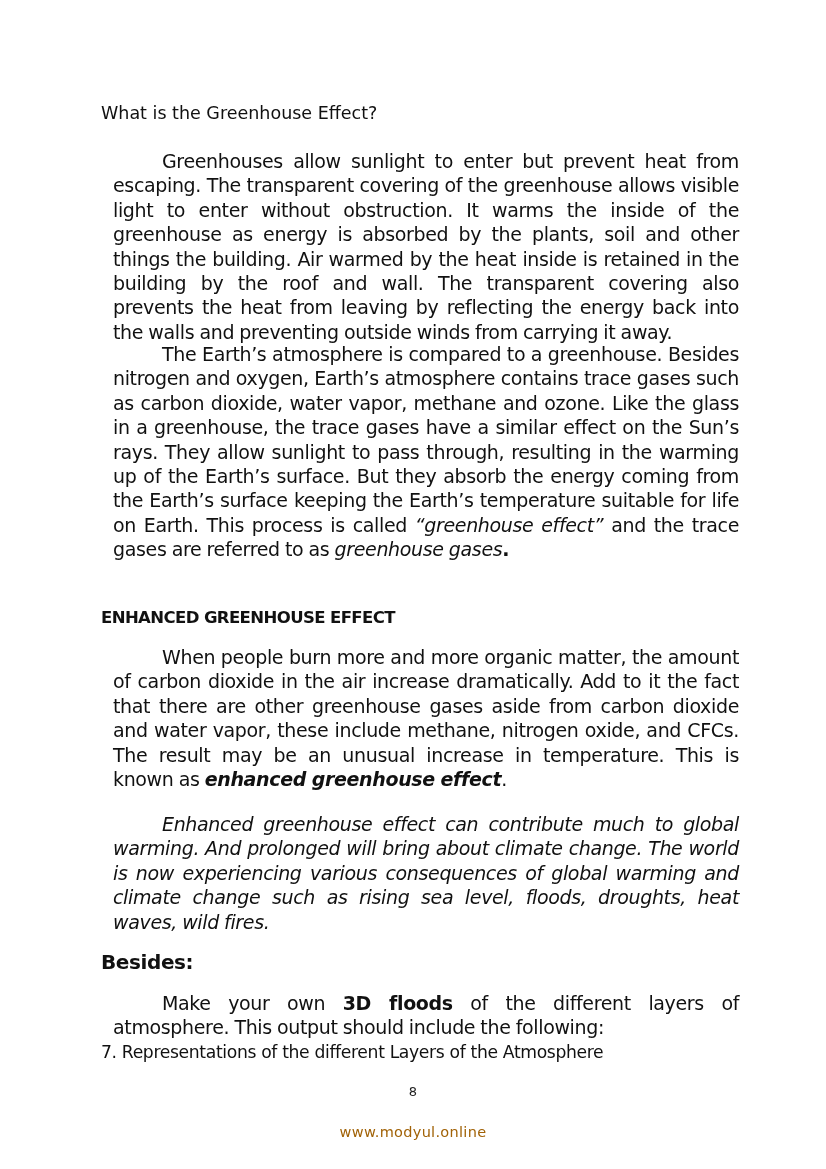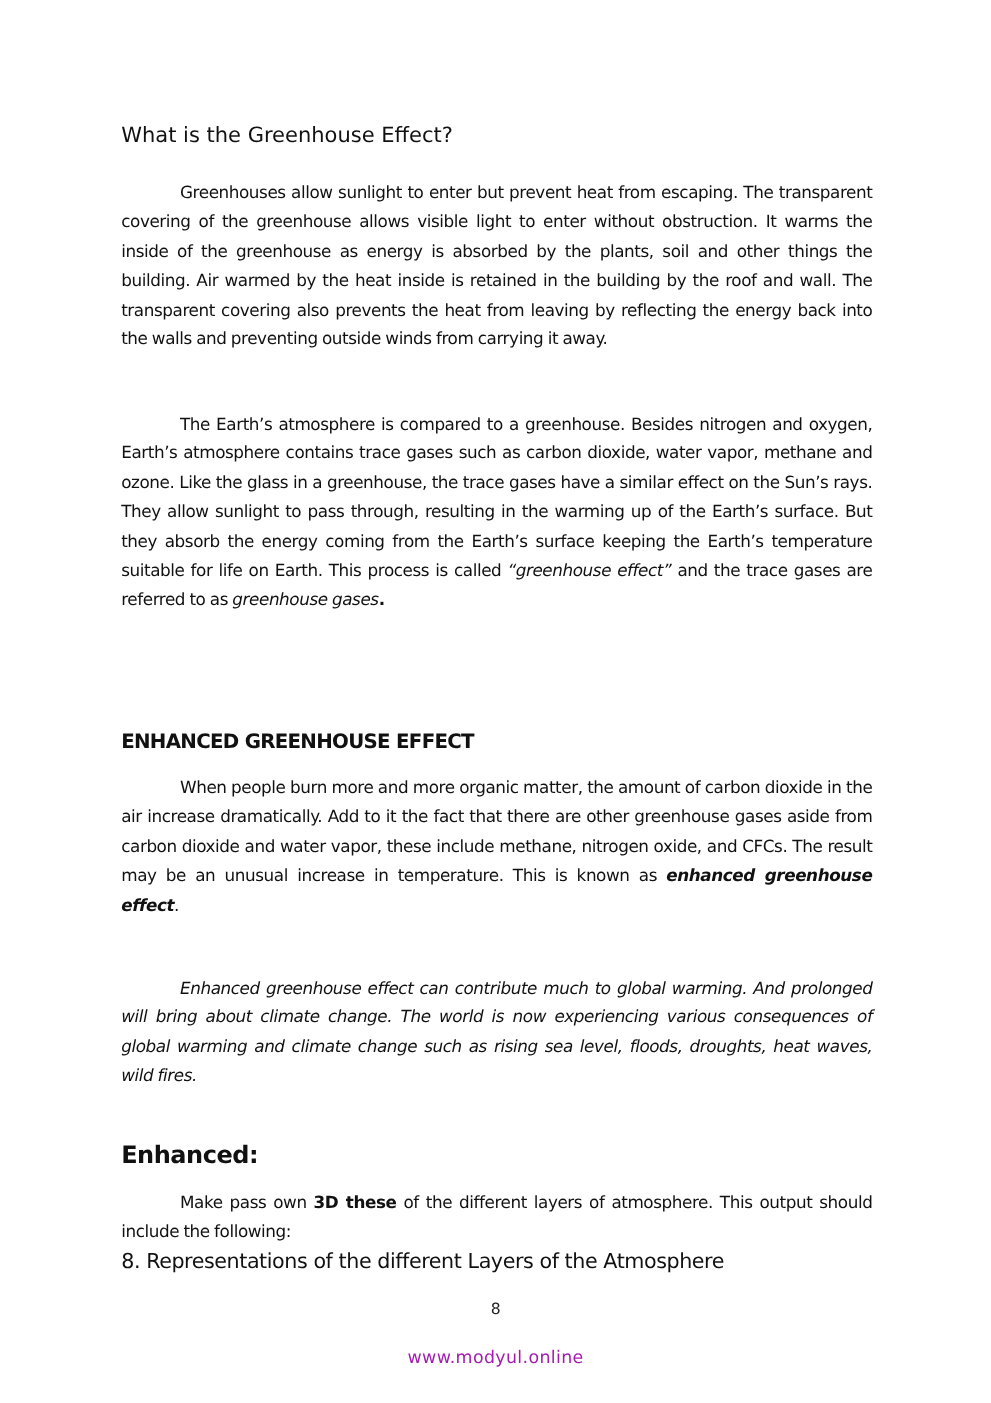--- a/index.html
+++ b/index.html
@@ -1,51 +1,51 @@
 <!DOCTYPE html>
 <html><head>
   <meta charset="utf-8">
   <style>
     html, body { margin: 0; padding: 0; background: #ffffff; }
     body { width: 826px; height: 1169px; position: relative; overflow: hidden;
       font-family: "DejaVu Sans", sans-serif; color: #111111; }
     .page { position: absolute; left: 101px; top: 0; width: 626px; }
     .title { position: absolute; top: 101px; left: 0; font-size: 17.5px; line-height: 24px; white-space: nowrap; text-align: center; }
-    .para { position: absolute; left: 0; width: 626px; font-size: 14px; line-height: 24.4px;
+    .para { position: absolute; left: 12px; width: 626px; font-size: 19px; line-height: 24.4px;
       text-align: justify; text-indent: 49px; letter-spacing: -0.35px; word-spacing: -0.5px; }
     .p1 { top: 149px; }
     .p2 { top: 342px; }
     .h-enh { position: absolute; top: 608px; left: 0; font-size: 16.5px; font-weight: bold; letter-spacing: -0.6px; white-space: nowrap; }
     .p3 { top: 645px; }
     .p4 { top: 812px; font-style: italic; }
     .h-act { position: absolute; top: 950px; left: 0; font-size: 20px; font-weight: bold; letter-spacing: -0.4px; }
     .p5 { top: 991px; }
     .li1 { position: absolute; top: 1040px; left: 0; font-size: 17.2px; line-height: 24px; letter-spacing: -0.35px; white-space: nowrap; }
     .pagenum { position: absolute; top: 1084px; left: 0; width: 826px; text-align: center; font-size: 13px; color: #222; }
-    .watermark { position: absolute; top: 1124px; left: 0; width: 826px; text-align: center; font-size: 14.5px; color: #a21caf; letter-spacing: 0.3px; }
+    .watermark { position: absolute; top: 1124px; left: 0; width: 826px; text-align: center; font-size: 14.5px; color: #a16207; letter-spacing: 0.3px; }
     em { }
     strong { font-weight: bold; }
   </style>
 </head>
 <body>
 
 <div class="page">
   <div class="title">What is the Greenhouse Effect?</div>
 
   <p class="para p1" style="margin:0">Greenhouses allow sunlight to enter but prevent heat from escaping. The transparent covering of the greenhouse allows visible light to enter without obstruction. It warms the inside of the greenhouse as energy is absorbed by the plants, soil and other things the building. Air warmed by the heat inside is retained in the building by the roof and wall. The transparent covering also prevents the heat from leaving by reflecting the energy back into the walls and preventing outside winds from carrying it away.</p>
 
   <p class="para p2" style="margin:0"><span>The Earth’s atmosphere is compared to a greenhouse. Besides nitrogen and oxygen, Earth’s atmosphere contains trace gases such as carbon dioxide, water vapor, methane and ozone. Like the glass in a greenhouse, the trace gases have a similar effect on the Sun’s rays. They allow sunlight to pass through, resulting in the warming up of the Earth’s surface. But they absorb the energy coming from the Earth’s surface keeping the Earth’s temperature suitable for life on Earth. This process is called </span><em>“greenhouse effect”</em><span> and the trace gases are referred to as </span><em>greenhouse gases</em><strong>.</strong></p>
 
   <div class="h-enh">ENHANCED GREENHOUSE EFFECT</div>
 
   <p class="para p3" style="margin:0"><span>When people burn more and more organic matter, the amount of carbon dioxide in the air increase dramatically. Add to it the fact that there are other greenhouse gases aside from carbon dioxide and water vapor, these include methane, nitrogen oxide, and CFCs. The result may be an unusual increase in temperature. This is known as </span><strong><em>enhanced greenhouse effect</em></strong><span>.</span></p>
 
   <p class="para p4" style="margin:0">Enhanced greenhouse effect can contribute much to global warming. And prolonged will bring about climate change. The world is now experiencing various consequences of global warming and climate change such as rising sea level, floods, droughts, heat waves, wild fires.</p>
 
-  <div class="h-act">Enhanced:</div>
+  <div class="h-act">Besides:</div>
 
-  <p class="para p5" style="margin:0"><span>Make pass own </span><strong>3D these</strong><span> of the different layers of atmosphere. This output should include the following:</span></p>
+  <p class="para p5" style="margin:0"><span>Make your own </span><strong>3D floods</strong><span> of the different layers of atmosphere. This output should include the following:</span></p>
 
-  <div class="li1">8. Representations of the different Layers of the Atmosphere</div>
+  <div class="li1">7. Representations of the different Layers of the Atmosphere</div>
 </div>
 
 <div class="pagenum">8</div>
 <div class="watermark">www.modyul.online</div>
 
 </body></html>

